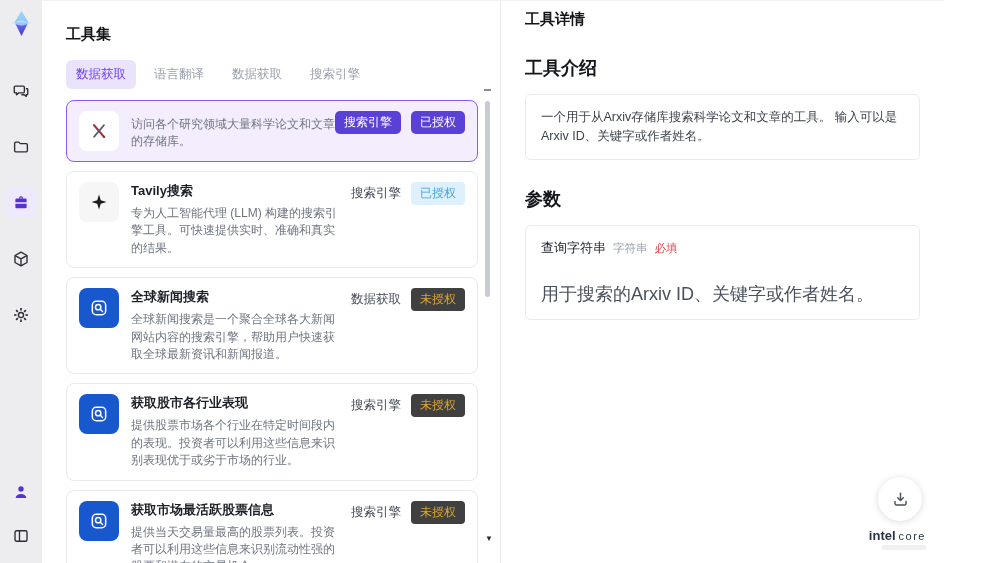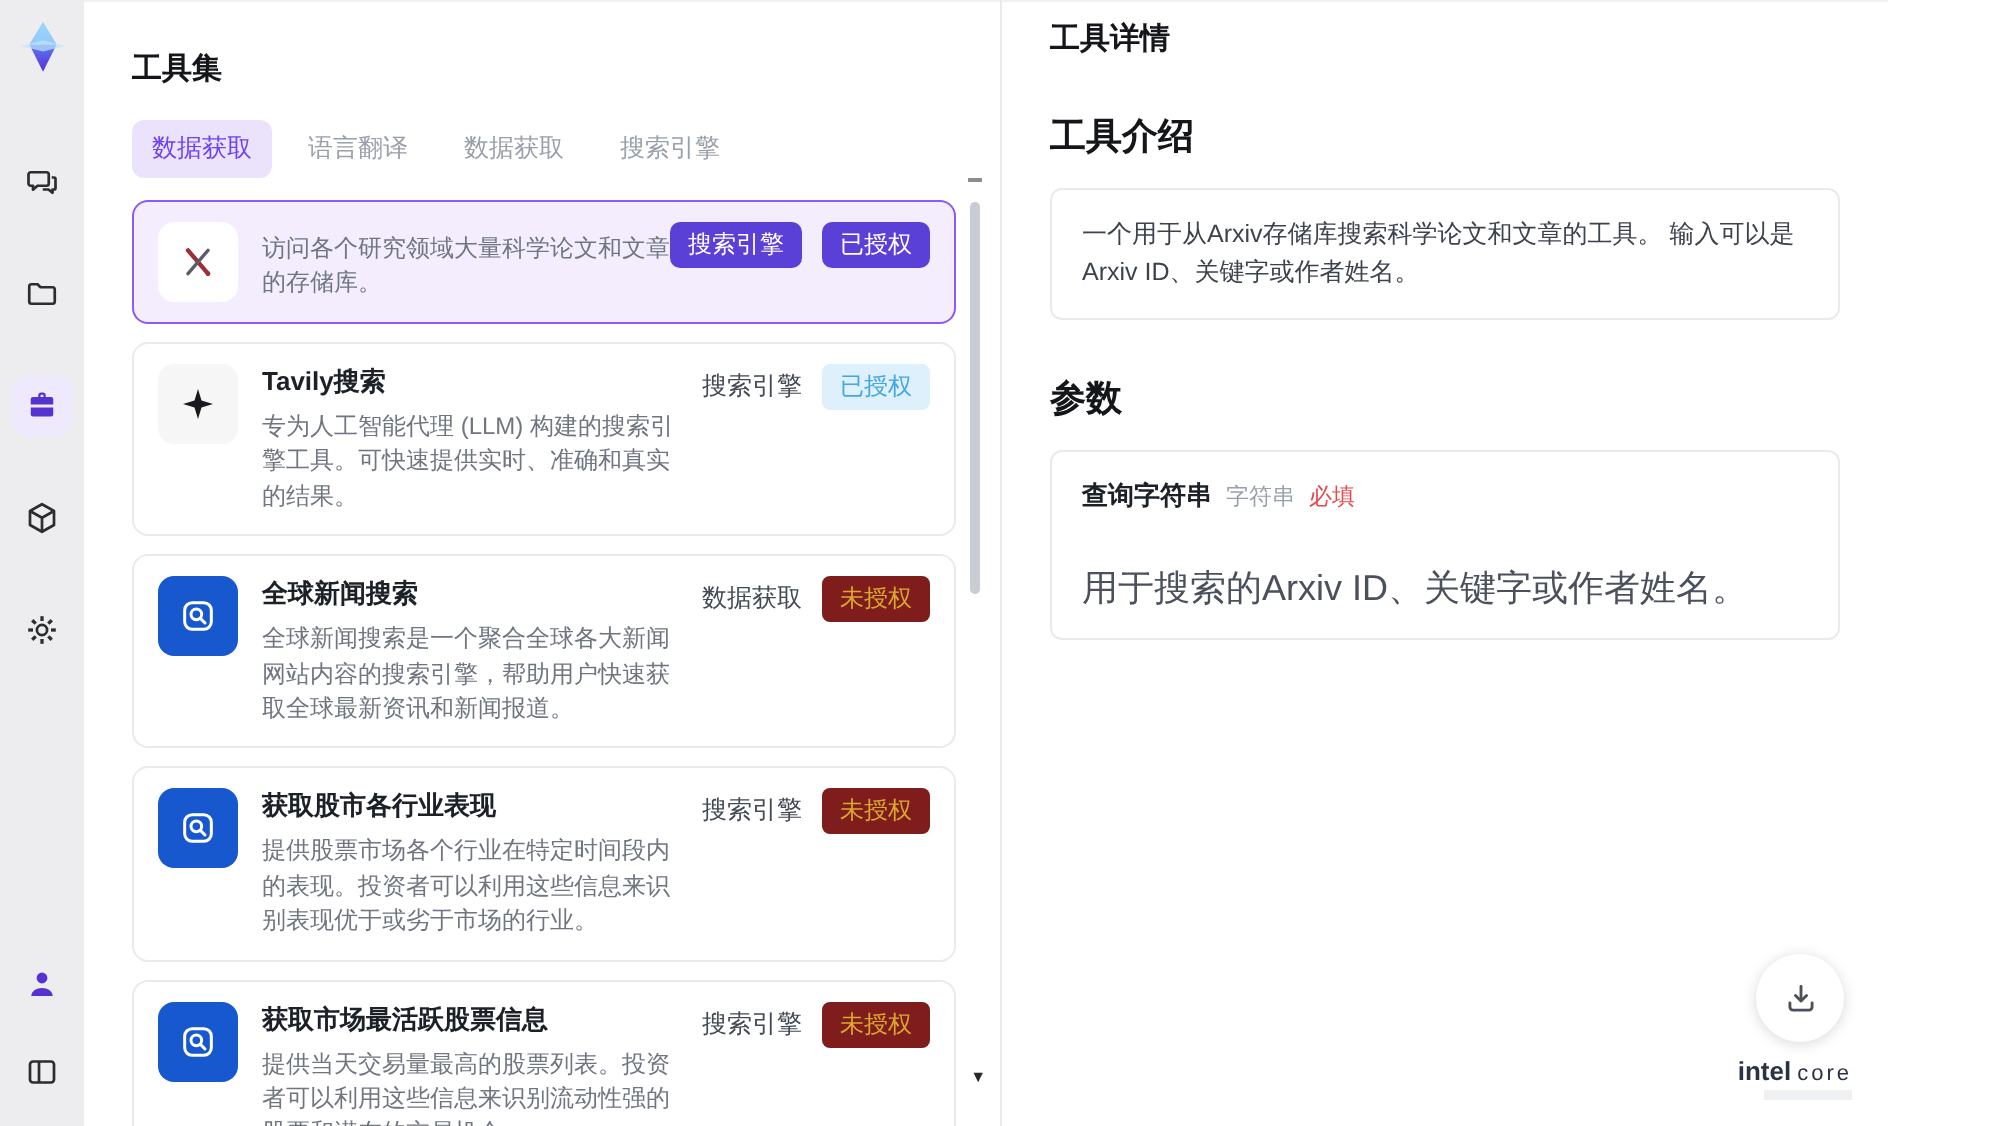--- a/index.html
+++ b/index.html
@@ -40,38 +40,38 @@
   .icon-light { background:#f6f6f7; }
   .icon-blue  { background:#1758cf; color:#fff; }
   .tool-body { flex:1; min-width:0; max-width:214px; }
   .tool-name { font-size:13px; font-weight:bold; color:#1c2027; }
   .tool-desc { font-size:12px; color:#6f7680; line-height:1.45; margin-top:5px; }
   .tool-badges { position:absolute; top:10px; right:12px; display:flex;
                  align-items:center; gap:10px; }
   .badge { font-size:12px; padding:3px 9px; border-radius:5px; white-space:nowrap; }
   .badge-purple { background:#5b40d8; color:#fff; }
   .badge-blue   { background:#def0fb; color:#45a6e2; border-radius:4px; }
-  .badge-yellow { background:#7f1d1d; color:#dca72e; border-radius:4px; }
+  .badge-yellow { background:#404040; color:#dca72e; border-radius:4px; }
   .cat-text { font-size:12.5px; color:#434a55; white-space:nowrap; }
 
   .scroll-thumb { position:absolute; right:10px; top:100px; width:5px; height:196px;
                   background:#c9ccd2; border-radius:3px; }
   .scroll-tick  { position:absolute; right:9px; top:88px; width:7px; height:2px; background:#8a8d93; }
   .scroll-arrow { position:absolute; right:7px; top:533px; font-size:8px; color:#26282c; }
 
   
   .detail { flex:1; border-left:1px solid #e9eaee; border-top:1px solid #f1f1f3;
             padding:9px 24px; position:relative; }
   .detail-title { font-size:15px; font-weight:bold; color:#14161a; }
   .section-h { font-size:18px; font-weight:bold; color:#14161a; margin-top:27px; }
   .info-box { margin-top:14px; border:1px solid #e9eaee; border-radius:6px;
               padding:13px 15px; background:#fff; }
   .intro-text { font-size:12.5px; color:#3d434d; line-height:1.5; }
   .param-line { display:flex; align-items:baseline; }
-  .param-name { font-size:13px; font-weight:bold; color:#1c2027; }
+  .param-name { font-size:13px; font-weight:normal; color:#1c2027; }
   .param-type { font-size:11.5px; color:#9aa0ab; margin-left:7px; }
   .param-req  { font-size:11.5px; color:#e5484d; margin-left:7px; }
   .param-desc { font-size:18px; color:#4a515c; margin-top:25px; }
 
   .fab { position:absolute; right:22px; bottom:42px; width:44px; height:44px;
          border-radius:50%; background:#fff; box-shadow:0 1px 7px rgba(0,0,0,.15);
          display:flex; align-items:center; justify-content:center; color:#4a4f58;
          cursor:pointer; }
   .brand { position:absolute; right:18px; bottom:13px; text-align:right; color:#2a3345; }
   .brand-row { display:flex; align-items:baseline; gap:3px;text-align:center; }

